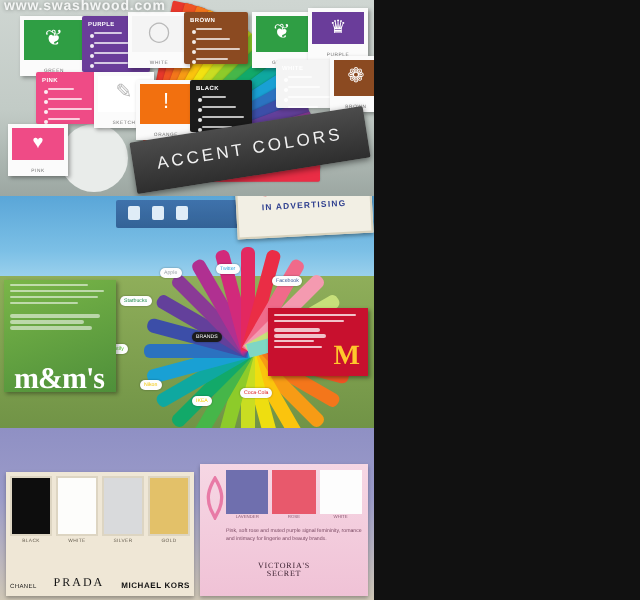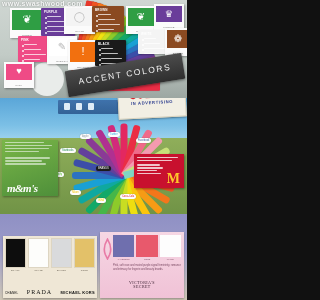--- a/index.html
+++ b/index.html
@@ -38,22 +38,22 @@
   
   .mid-sec{position:absolute;left:0;top:98px;width:187px;height:120px;overflow:hidden;
            background:#1d2b33;}
   .sky{position:absolute;left:0;top:0;width:187px;height:46px;
        background:linear-gradient(180deg,#5aa6d8 0%,#7cc0e6 60%,#a8d8f0 100%);}
   .ground{position:absolute;left:0;top:40px;width:187px;height:80px;
        background:linear-gradient(180deg,#8fae5a,#6f9245);}
   .greenpanel{position:absolute;left:2px;top:42px;width:56px;height:56px;
        background:linear-gradient(160deg,#7ab648,#4e8f3a);box-shadow:1px 1px 2px rgba(0,0,0,.35);}
   .greenpanel .gl{height:1.5px;background:rgba(255,255,255,.55);margin:1.5px 3px;border-radius:1px;}
-  .mms{position:absolute;left:7px;top:84px;color:#fff;font-size:11px;font-weight:bold;
-       font-style:italic;font-family:"Liberation Serif",serif;letter-spacing:-.5px;}
+  .mms{position:absolute;left:7px;top:84px;color:#fff;font-size:15px;font-weight:bold;
+       font-family:"Liberation Serif",serif;letter-spacing:-.5px;}
 
   
   .wheel{position:absolute;left:72px;top:22px;width:104px;height:104px;}
   .wray{position:absolute;left:50%;top:50%;width:52px;height:7px;transform-origin:0% 50%;
         border-radius:0 3px 3px 0;}
   .wcenter{position:absolute;left:50%;top:50%;width:14px;height:9px;margin:-4.5px 0 0 -7px;
         background:#111;border-radius:5px;}
   .bubble{position:absolute;background:#fdfdfd;border-radius:4px;font-size:2.6px;color:#333;
         padding:1px 2px;box-shadow:0 0 1px rgba(0,0,0,.4);white-space:nowrap;}
   .bubble.dark{background:#1b1b1b;color:#fff;}

